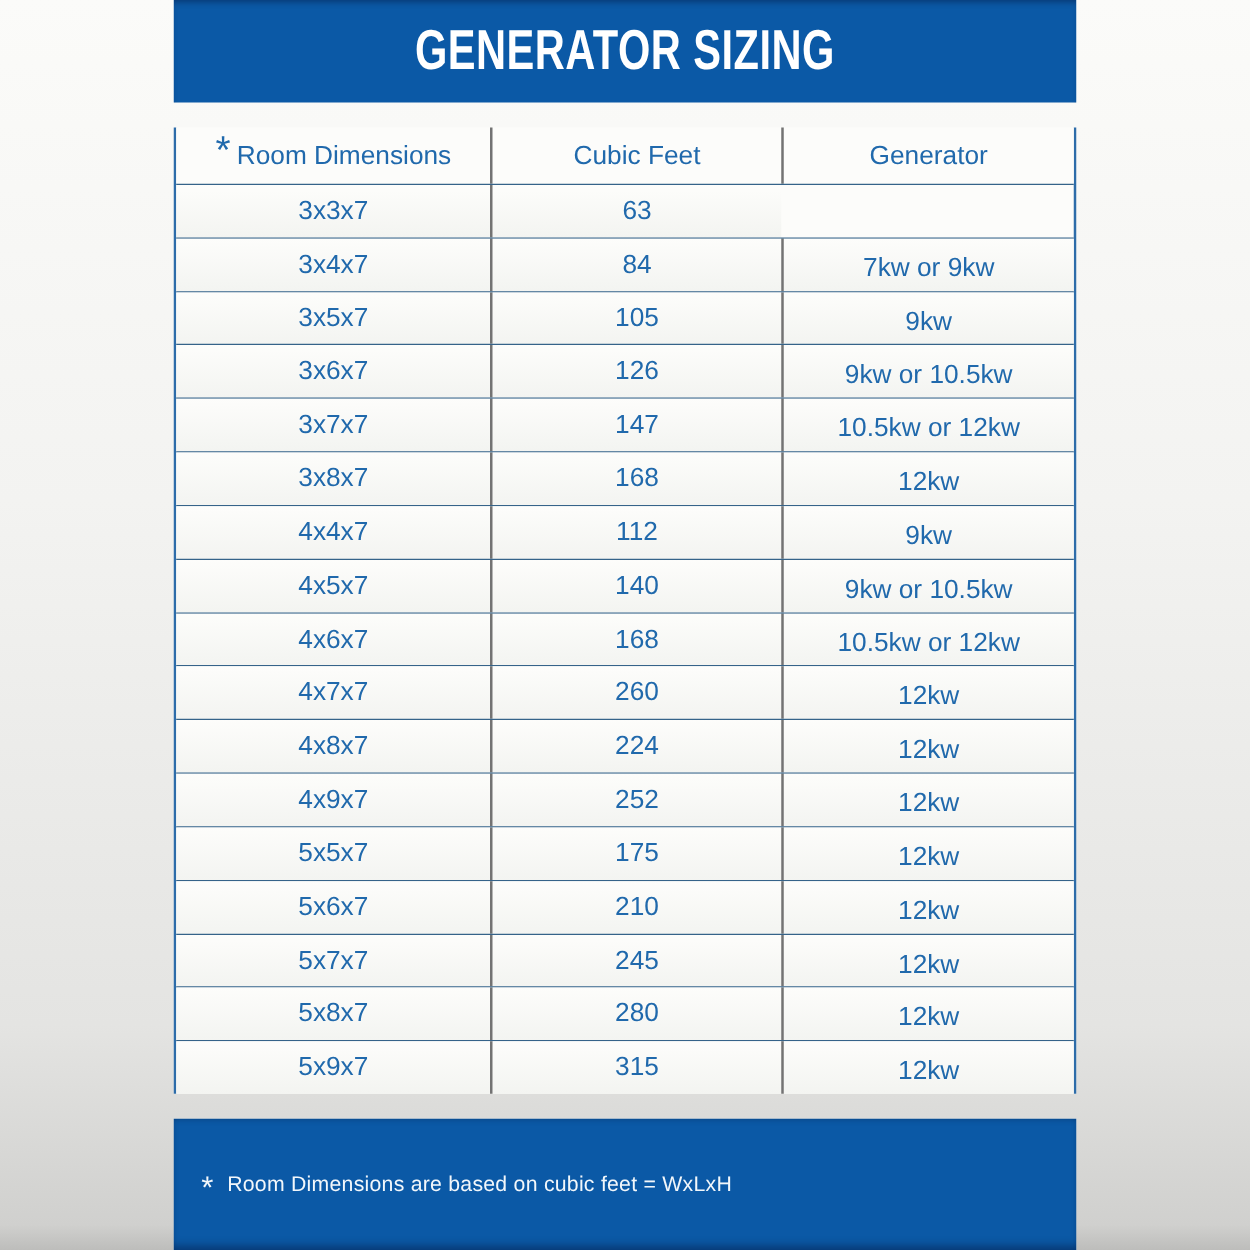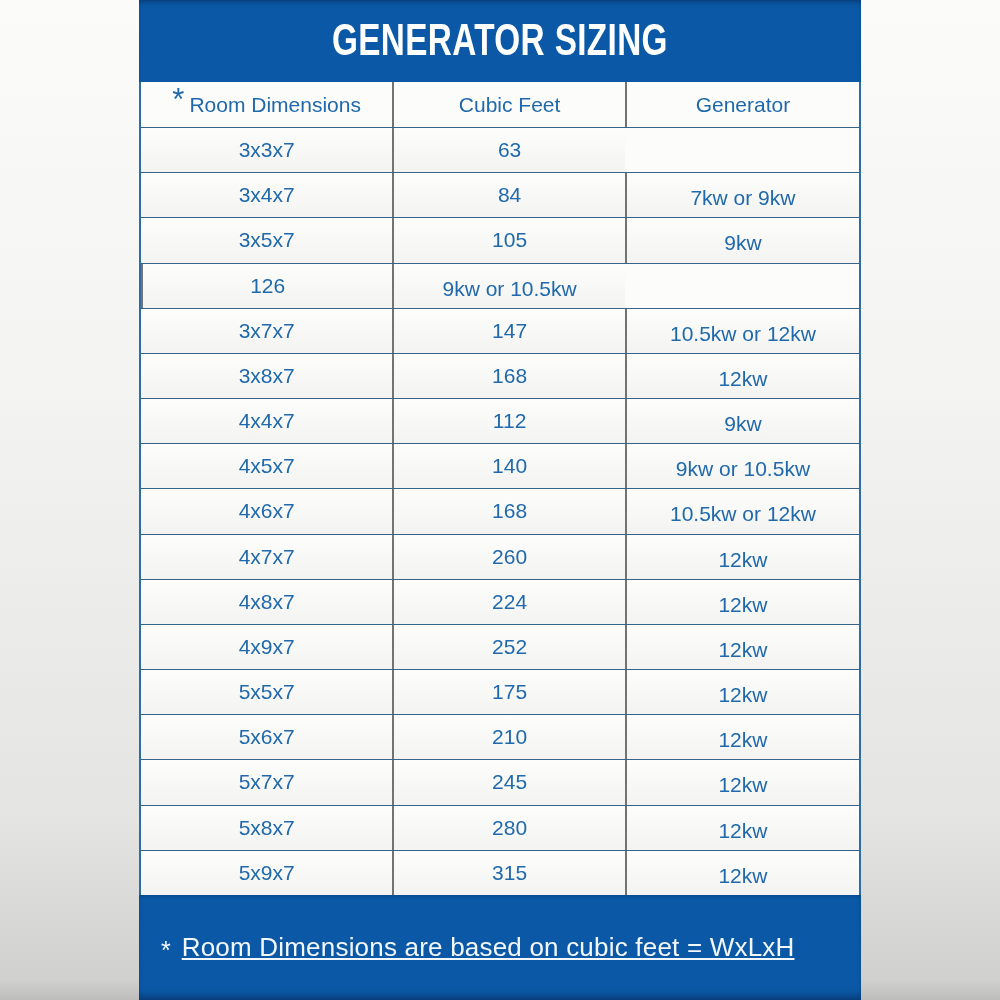--- a/index.html
+++ b/index.html
@@ -4,21 +4,21 @@
 <style>
   html, body { margin: 0; padding: 0; }
   body {
     width: 1000px; height: 1000px; overflow: hidden;
     font-family: "Liberation Sans", sans-serif;
     background: linear-gradient(180deg, #fbfbf9 0%, #f3f3f1 40%, #e4e4e2 82%, #d0d0ce 98%, #bdbdbb 100%);
   }
   .page { position: relative; width: 1000px; height: 1000px; }
   .card {
     position: absolute; left: 139px; top: 0; width: 722px; height: 1000px;
-    display: flex; flex-direction: column;
+    display: flex; flex-direction: column; gap: 20px;
   }
   .title-band {
     height: 82px; flex: none;
     background: #0b59a6;
     display: flex; align-items: center; justify-content: center;
     box-shadow: inset 0 4px 6px -3px rgba(0,0,30,.45);
   }
   .title {
     color: #ffffff; font-weight: bold; font-size: 45px; line-height: 1;
     letter-spacing: 0.5px; white-space: nowrap;
@@ -51,21 +51,21 @@
   .footer-band {
     height: 105px; flex: none;
     background: #0b59a6;
     display: flex; align-items: center;
     padding-left: 22px; box-sizing: border-box;
     box-shadow: inset 0 -7px 8px -4px rgba(0,0,30,.4), inset 0 3px 5px -3px rgba(0,0,30,.3);
   }
   .footer-band .ast2 {
     color: #f2f7fb; font-size: 25px; margin-right: 11px; line-height: 0; position: relative; top: 2px;
   }
-  .footer-band .note { color: #f2f7fb; font-size: 26px; letter-spacing: 0.2px; text-decoration: underline; }
+  .footer-band .note { color: #f2f7fb; font-size: 17px; letter-spacing: 0.2px; }
 </style>
 </head>
 <body>
 
 <div class="page">
   <div class="card">
 
     <div class="title-band">
       <div class="title">GENERATOR SIZING</div>
     </div>
@@ -92,20 +92,21 @@
           <div class="cell c1">3x4x7</div>
           <div class="cell c2">84</div>
           <div class="cell c3">7kw or 9kw</div>
         </div>
         <div class="trow">
           <div class="cell c1">3x5x7</div>
           <div class="cell c2">105</div>
           <div class="cell c3">9kw</div>
         </div>
         <div class="trow">
+          <div class="cell c1">3x6x7</div>
           <div class="cell c2">126</div>
           <div class="cell c3">9kw or 10.5kw</div>
         </div>
         <div class="trow">
           <div class="cell c1">3x7x7</div>
           <div class="cell c2">147</div>
           <div class="cell c3">10.5kw or 12kw</div>
         </div>
         <div class="trow">
           <div class="cell c1">3x8x7</div>

